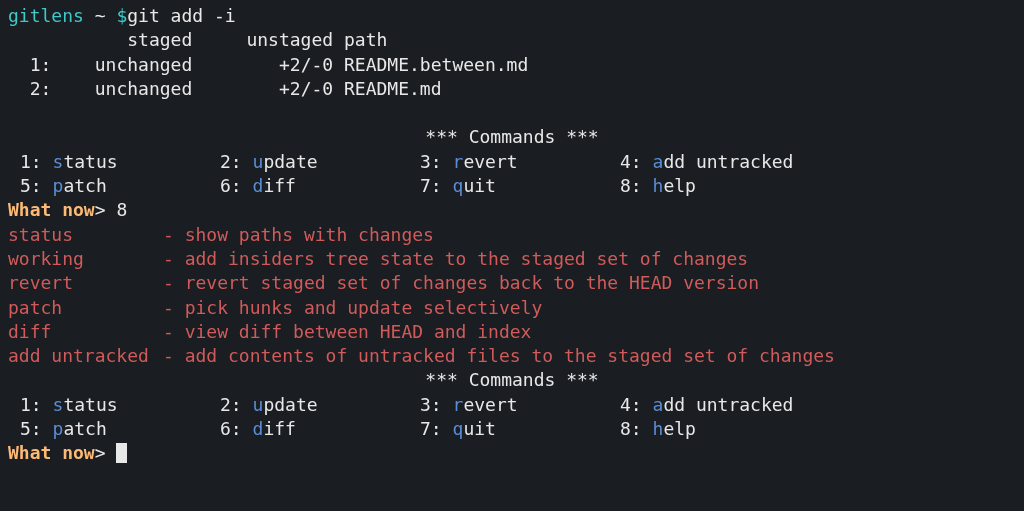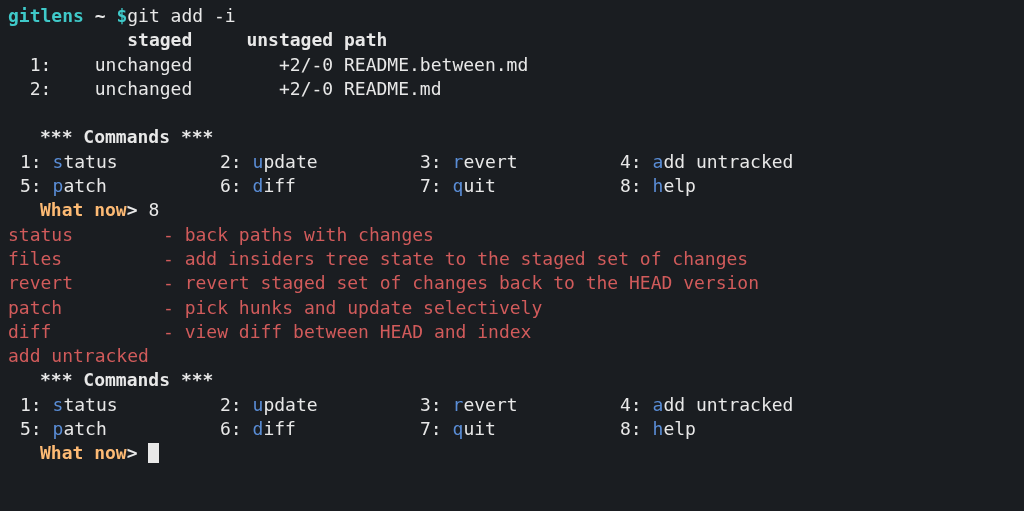--- a/index.html
+++ b/index.html
@@ -14,24 +14,24 @@
       font-size: 18px;
       line-height: 1.35;
       padding: 4px 8px;
       width: 1024px;
       height: 511px;
       overflow: hidden;
       font-weight: 500;
     }
     .cyan { color: #3fc9c9; }
     .white { color: #e8e8e8; }
-    .bold { font-weight: bold; }
+    .bold { font-weight: normal; text-align: center; }
     .blue { color: #5a8dd6; }
     .prompt-line { white-space: pre; }
-    .row { white-space: pre; margin-left: 32px; }
+    .row { white-space: pre; }
     .commands-grid {
       display: grid;
       grid-template-columns: 200px 200px 200px 240px;
       margin-left: 12px;
     }
     .cmd-cell { white-space: pre; }
     .status-table {
       white-space: pre;
       margin-left: 0;
     }
@@ -73,30 +73,31 @@
     <div class="cmd-cell"><span>5:</span> <span class="blue">p</span><span>atch</span></div>
     <div class="cmd-cell"><span>6:</span> <span class="blue">d</span><span>iff</span></div>
     <div class="cmd-cell"><span>7:</span> <span class="blue">q</span><span>uit</span></div>
     <div class="cmd-cell"><span>8:</span> <span class="blue">h</span><span>elp</span></div>
   </div>
 
   <div class="row"><span class="what-now">What now</span><span class="bold">&gt;</span> <span>8</span></div>
 
   <div class="help-table">
     <div class="help-cmd">status</div>
-      <div class="help-desc">- back paths with changes</div>
-    <div class="help-cmd">files</div>
+      <div class="help-desc">- show paths with changes</div>
+    <div class="help-cmd">working</div>
       <div class="help-desc">- add insiders tree state to the staged set of changes</div>
     <div class="help-cmd">revert</div>
       <div class="help-desc">- revert staged set of changes back to the HEAD version</div>
     <div class="help-cmd">patch</div>
       <div class="help-desc">- pick hunks and update selectively</div>
     <div class="help-cmd">diff</div>
       <div class="help-desc">- view diff between HEAD and index</div>
     <div class="help-cmd">add untracked</div>
+      <div class="help-desc">- add contents of untracked files to the staged set of changes</div>
   </div>
 
   <div class="row bold">*** Commands ***</div>
 
   <div class="commands-grid">
     <div class="cmd-cell"><span>1:</span> <span class="blue">s</span><span>tatus</span></div>
     <div class="cmd-cell"><span>2:</span> <span class="blue">u</span><span>pdate</span></div>
     <div class="cmd-cell"><span>3:</span> <span class="blue">r</span><span>evert</span></div>
     <div class="cmd-cell"><span>4:</span> <span class="blue">a</span><span>dd untracked</span></div>
     <div class="cmd-cell"><span>5:</span> <span class="blue">p</span><span>atch</span></div>

